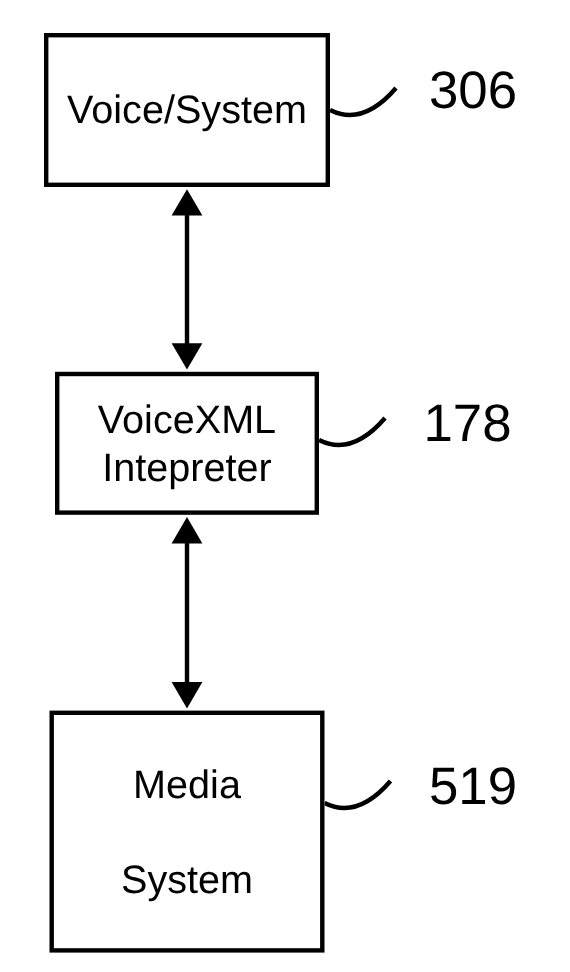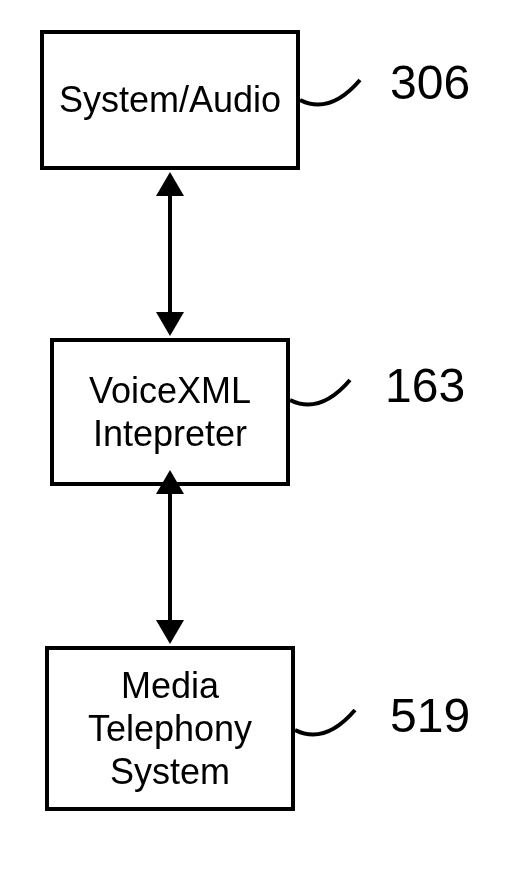--- a/index.html
+++ b/index.html
@@ -58,53 +58,53 @@
     position: absolute;
   }
 </style>
 </head>
 <body>
 
 <div class="canvas">
 
   <div class="box" style="left:40px; top:30px; width:260px; height:140px;">
     <div>
-      <span>System/Audio</span><br>
+      <span>Voice/System</span><br>
     </div>
   </div>
 
   <svg class="leader" style="left:300px; top:70px;" width="80" height="50">
     <path d="M0 30 Q 30 45 60 10" stroke="#000" stroke-width="4" fill="none"></path>
   </svg>
   <div class="label" style="left:390px; top:55px;">306</div>
 
   <div class="arrowhead arrow-up" style="left:156px; top:172px;"></div>
   <div class="vconn" style="left:168px; top:194px; height:120px;"></div>
   <div class="arrowhead arrow-down" style="left:156px; top:312px;"></div>
 
-  <div class="box" style="left:50px; top:338px; width:240px; height:148px;text-align:center;">
+  <div class="box" style="left:50px; top:338px; width:240px; height:130px;text-align:center;">
     <div>
       <span>VoiceXML</span><br>
       <span>Intepreter</span>
     </div>
   </div>
 
   <svg class="leader" style="left:290px; top:370px;" width="80" height="50">
     <path d="M0 30 Q 30 45 60 10" stroke="#000" stroke-width="4" fill="none"></path>
   </svg>
-  <div class="label" style="left:385px; top:358px;">163</div>
+  <div class="label" style="left:385px; top:358px;">178</div>
 
   <div class="arrowhead arrow-up" style="left:156px; top:470px;"></div>
   <div class="vconn" style="left:168px; top:492px; height:130px;"></div>
   <div class="arrowhead arrow-down" style="left:156px; top:620px;"></div>
 
-  <div class="box" style="left:45px; top:646px; width:250px; height:165px;">
+  <div class="box" style="left:45px; top:646px; width:250px; height:220px;">
     <div>
       <span>Media</span><br>
-      <span>Telephony</span><br>
+      <br>
       <span>System</span>
     </div>
   </div>
 
   <svg class="leader" style="left:295px; top:700px;" width="80" height="50">
     <path d="M0 30 Q 30 45 60 10" stroke="#000" stroke-width="4" fill="none"></path>
   </svg>
   <div class="label" style="left:390px; top:688px;">519</div>
 
 </div>

